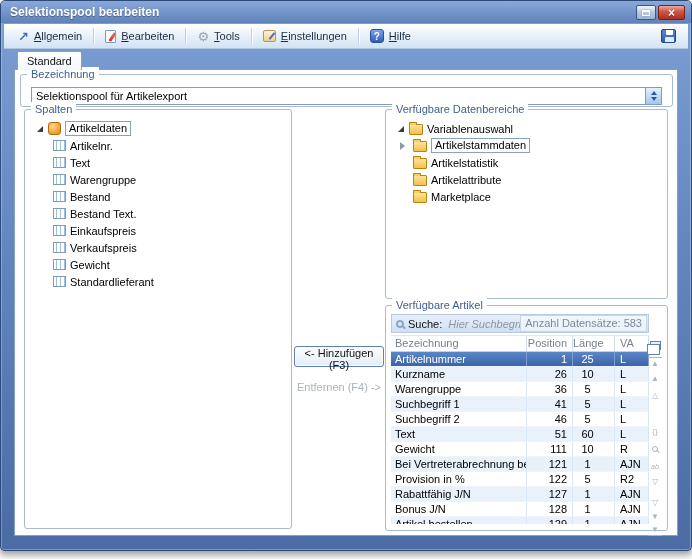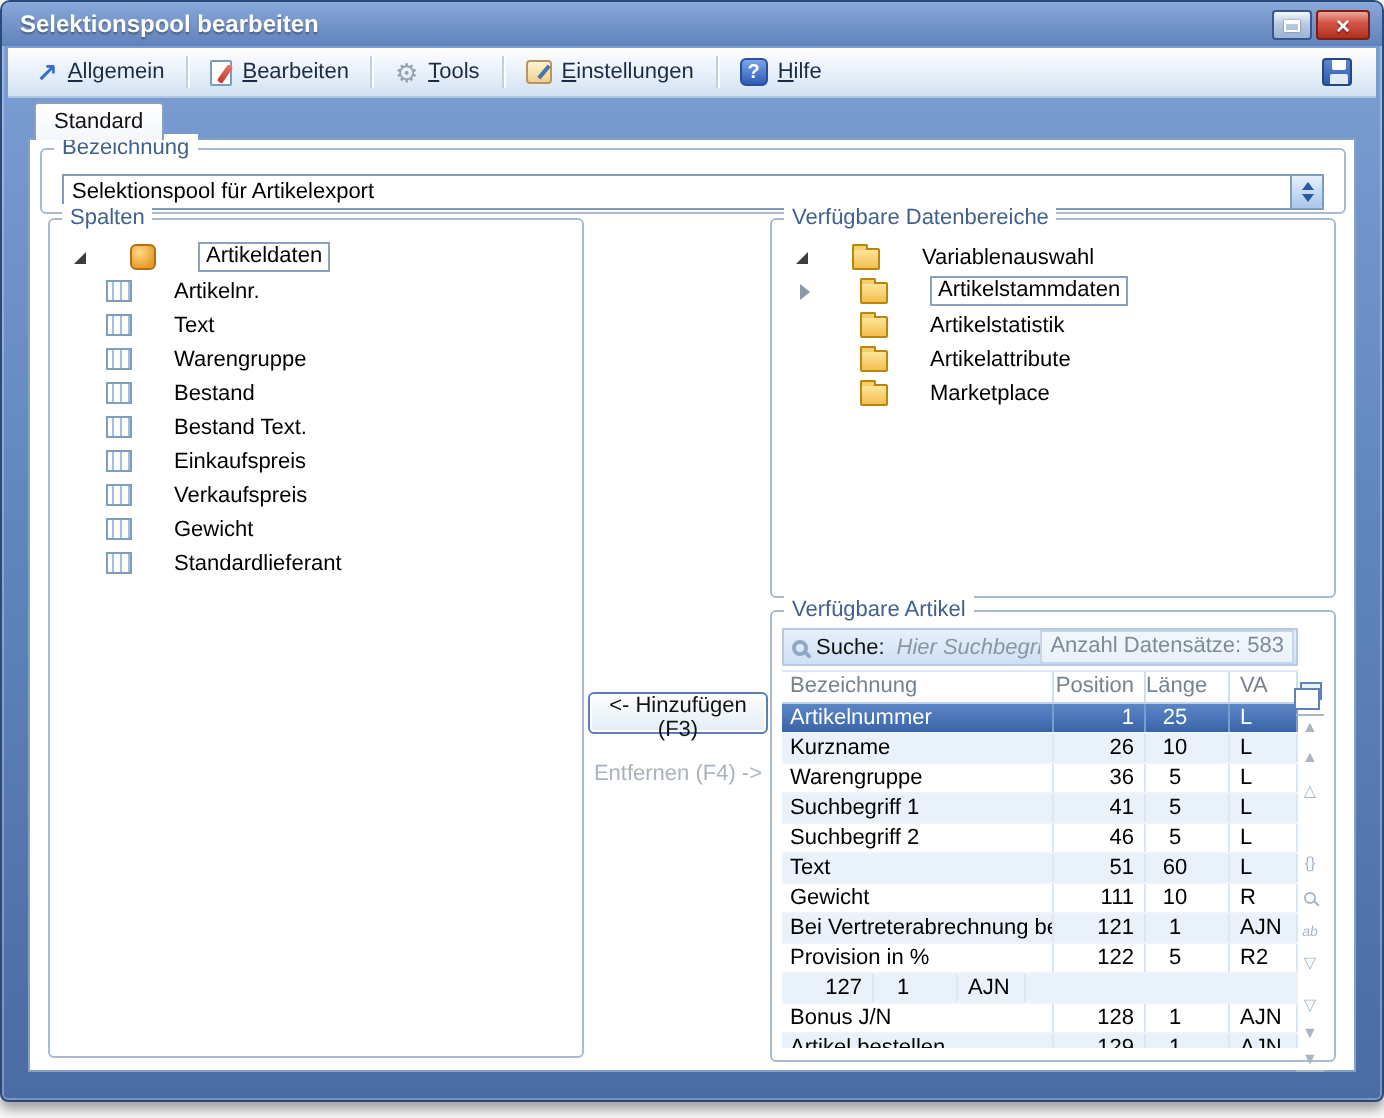--- a/index.html
+++ b/index.html
@@ -55,21 +55,21 @@
   
   .combo{position:absolute;left:10px;right:10px;top:12px;height:18px;border:1px solid #7f9db9;background:#fff;display:flex}
   .combo-text{flex:1;font-size:11px;line-height:16px;padding-left:4px;color:#000;white-space:nowrap;overflow:hidden}
   .combo-btn{width:16px;border-left:1px solid #7f9db9;border-radius:0 1px 1px 0;display:flex;flex-direction:column;
     align-items:center;justify-content:center;gap:2px;background:linear-gradient(#e6f0fc,#a8c6ec)}
   .ar{width:0;height:0;border:3px solid transparent}
   .ar.up{border-bottom:4px solid #2b5aa0;border-top:none}
   .ar.dn{border-top:4px solid #2b5aa0;border-bottom:none}
   
   .tree{position:absolute;left:4px;right:4px;top:10px;bottom:4px;overflow:hidden}
-  .trow{display:flex;align-items:center;height:17px;font-size:11px;color:#000;padding-left:8px;gap:21px;white-space:nowrap}
+  .trow{display:flex;align-items:center;height:17px;font-size:11px;color:#000;padding-left:8px;gap:4px;white-space:nowrap}
   .trow.child{padding-left:24px}
   .trow.fchild{padding-left:10px}
   .exp-open{width:0;height:0;border-left:6px solid transparent;border-bottom:6px solid #3c3c3c;margin-right:1px}
   .exp-closed{width:0;height:0;border:4px solid transparent;border-left:5px solid #8a99a8;margin-right:0}
   .exp-none{width:9px;flex:none}
   .tlabel-focus{border:1px solid #8aa0bc;padding:0 3px;line-height:13px}
   .icon-data-box{width:13px;height:13px;flex:none;border:1px solid #b06f14;border-radius:3px;
     background:radial-gradient(circle at 35% 30%,#ffd98a,#e89b28 75%)}
   .icon-table{width:13px;height:11px;flex:none;border:1px solid #7f9db9;position:relative;
     background:linear-gradient(90deg,#fff 0,#fff 2px,#9fc0e2 2px,#9fc0e2 3px,#fff 3px,#fff 6px,#9fc0e2 6px,#9fc0e2 7px,#fff 7px,#fff 10px,#9fc0e2 10px,#9fc0e2 11px,#fff 11px)}
@@ -327,20 +327,21 @@
               <span class="c2">1</span>
               <span class="c3">AJN</span>
             </div>
             <div class="grow">
               <span class="c0">Provision in %</span>
               <span class="c1">122</span>
               <span class="c2">5</span>
               <span class="c3">R2</span>
             </div>
             <div class="grow">
+              <span class="c0">Rabattfähig J/N</span>
               <span class="c1">127</span>
               <span class="c2">1</span>
               <span class="c3">AJN</span>
             </div>
             <div class="grow">
               <span class="c0">Bonus J/N</span>
               <span class="c1">128</span>
               <span class="c2">1</span>
               <span class="c3">AJN</span>
             </div>

